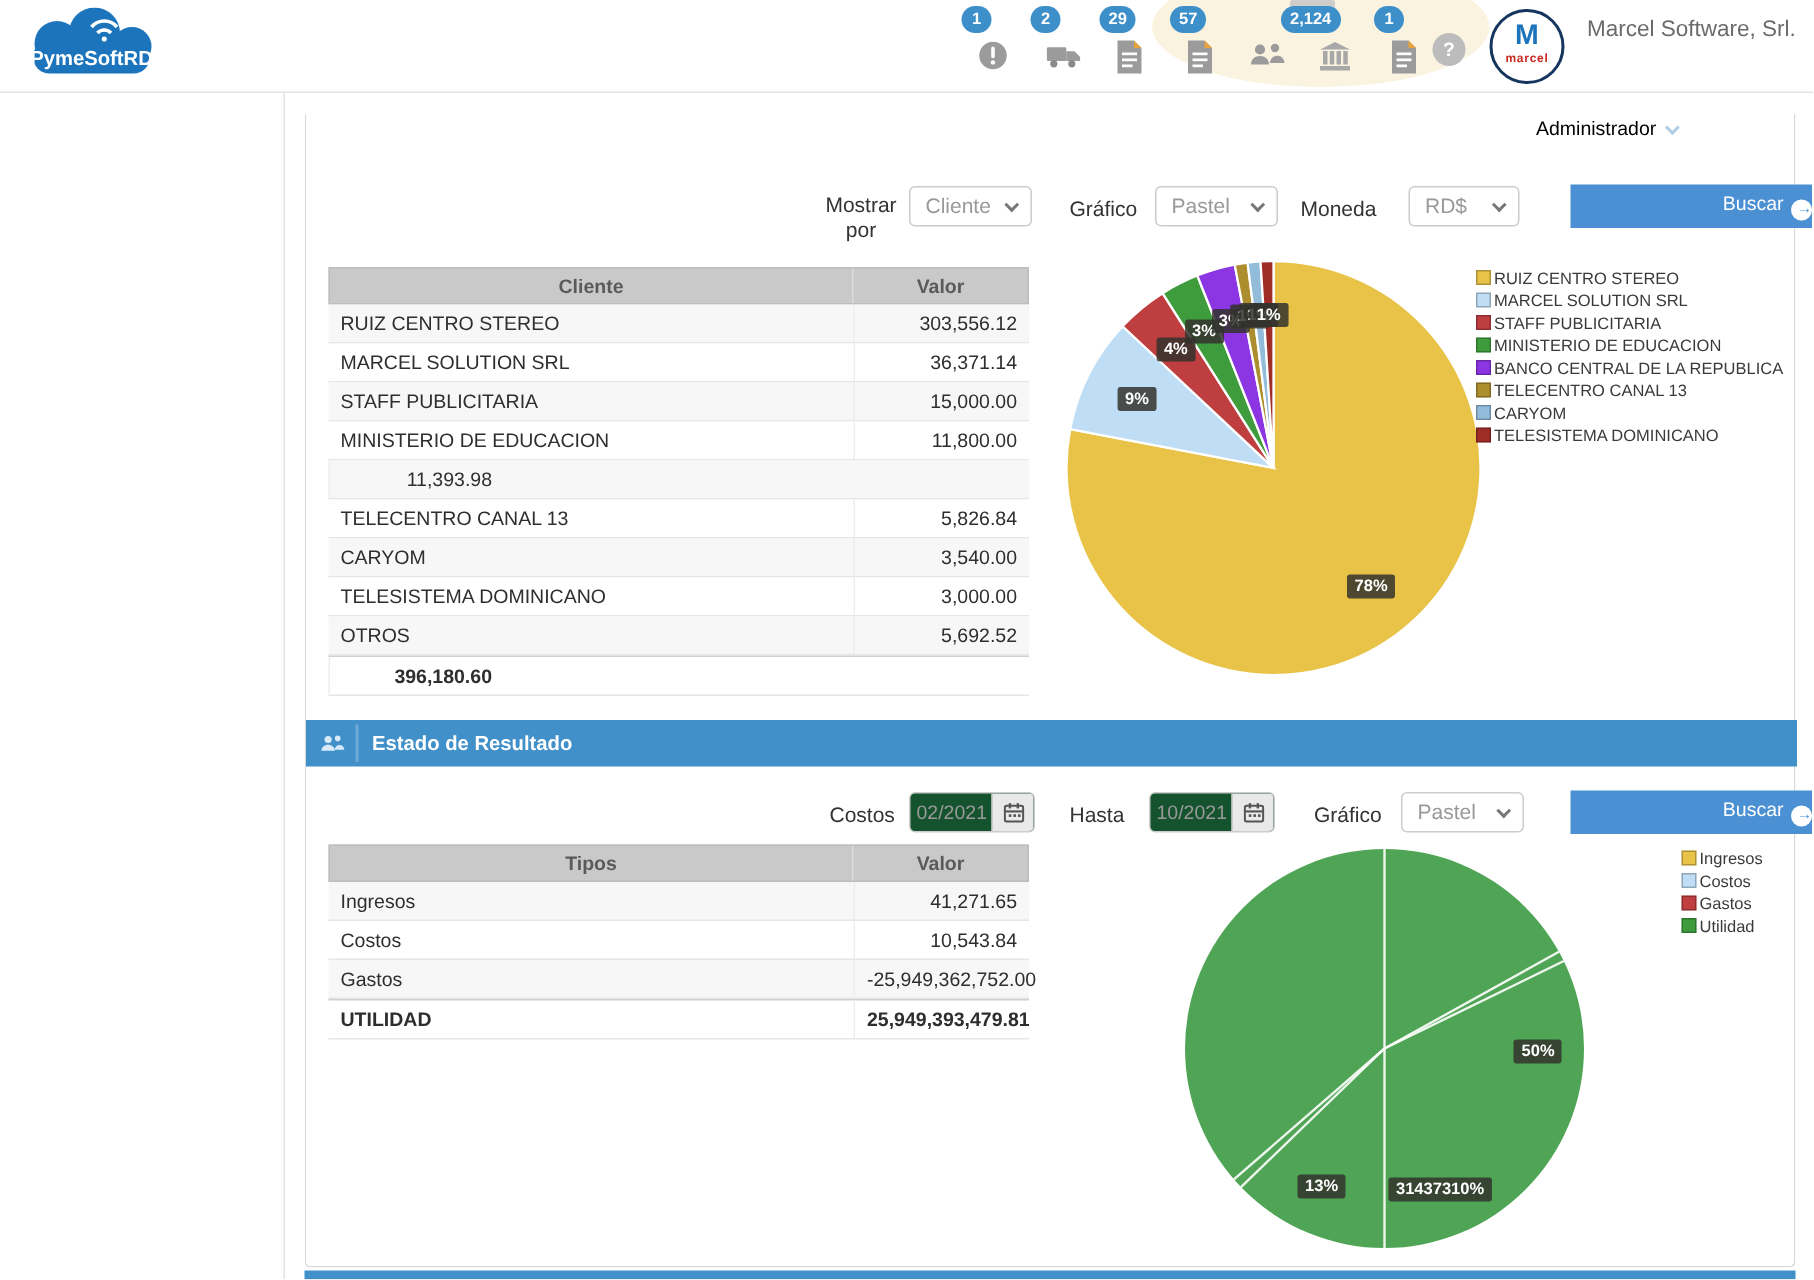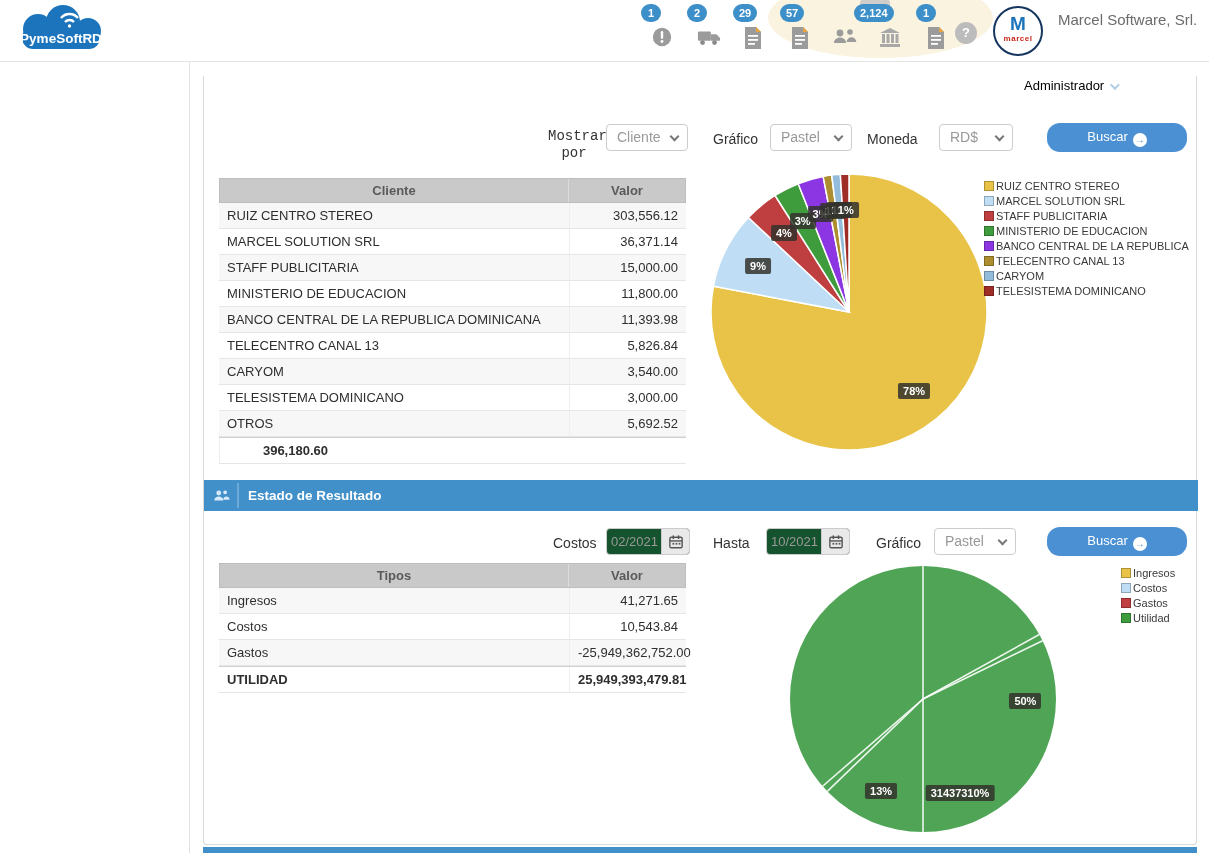--- a/index.html
+++ b/index.html
@@ -35,21 +35,21 @@
   .panel-head .ptitle { position:absolute; left:44px; top:0; line-height:31px; color:#fff; font-weight:bold; font-size:13.5px; }
 
   .flabel { position:absolute; font-size:14px; color:#333; }
   .selectbox { position:absolute; height:27px; background:#fff; border:1px solid #ccc; border-radius:4px; font-size:14px; color:#999; cursor:pointer; }
   .selectbox .sval { position:absolute; left:10px; top:4px; }
   .selectbox .chev { position:absolute; right:9px; top:8px; width:7px; height:7px; border-right:2px solid #777; border-bottom:2px solid #777; transform:rotate(45deg); }
   .dategrp { position:absolute; width:84px; height:27px; border:1px solid #ccc; border-radius:4px; background:#14532d; overflow:hidden; cursor:pointer; }
   .dategrp .dv { position:absolute; left:0; top:5px; width:55px; text-align:center; font-size:13px; color:#999; }
   .dategrp .cb { position:absolute; right:0; top:0; width:28px; height:27px; background:#e9e9e9; border-left:1px solid #ccc; text-align:center; }
   .dategrp .cb svg { margin-top:6px; }
-  .btn { position:absolute; width:140px; height:29px; background:#4a90d2; border:none; border-radius:13px; color:#fff; font-size:13px; cursor:pointer; font-family:"Liberation Sans", sans-serif; }
+  .btn { position:absolute; width:161px; height:29px; background:#4a90d2; border:none; border-radius:0; color:#fff; font-size:13px; cursor:pointer; font-family:"Liberation Sans", sans-serif;text-align:right; }
   .btn .go { display:inline-block; width:14px; height:14px; background:#fff; color:#4a90d2; border-radius:50%; font-size:10px; line-height:14px; font-weight:bold; vertical-align:-2px; margin-left:5px; }
 
   
   .dtable { position:absolute; width:467px; font-size:13px; }
   .thead { display:flex; background:#c9c9c9; border:1px solid #bdbdbd; }
   .th { padding:4px 8px; color:#5a5a5a; font-weight:bold; text-align:center; line-height:15px; }
   .col-name { flex:1; }
   .col-val { width:117px; border-left:1px solid #dcdcdc; }
   .trow { display:flex; border-bottom:1px solid #e6e6e6; background:#fff; }
   .trow:nth-child(odd) { background:#f7f7f7; }
@@ -172,21 +172,21 @@
     <div class="who-role">
       <span>Administrador</span><span class="chev"></span>
     </div>
   </div>
 
   <div class="sidebar"></div>
 
   <div class="container">
 
 
-    <div class="flabel" style="left:344px; top:52px; width:52px; text-align:center; line-height:17px;font-family:Liberation Mono, monospace;">Mostrar por</div>
+    <div class="flabel" style="left:344px; top:52px; width:52px; text-align:center; line-height:17px;">Mostrar por</div>
     <div class="selectbox" style="left:402px; top:48px; width:82px;">
       <span class="sval">Cliente</span>
         <span class="chev"></span>
     </div>
     <div class="flabel" style="left:509px; top:55px;">Gráfico</div>
     <div class="selectbox" style="left:566px; top:48px; width:82px;">
       <span class="sval">Pastel</span>
         <span class="chev"></span>
     </div>
     <div class="flabel" style="left:663px; top:55px;text-align:center;">Moneda</div>
@@ -214,21 +214,20 @@
           </div>
           <div class="trow">
             <div class="td name">STAFF PUBLICITARIA</div>
             <div class="td val">15,000.00</div>
           </div>
           <div class="trow">
             <div class="td name">MINISTERIO DE EDUCACION</div>
             <div class="td val">11,800.00</div>
           </div>
           <div class="trow">
-            <div class="td name">BANCO CENTRAL DE LA REPUBLICA DOMINICANA</div>
             <div class="td val">11,393.98</div>
           </div>
           <div class="trow">
             <div class="td name">TELECENTRO CANAL 13</div>
             <div class="td val">5,826.84</div>
           </div>
           <div class="trow">
             <div class="td name">CARYOM</div>
             <div class="td val">3,540.00</div>
           </div>

